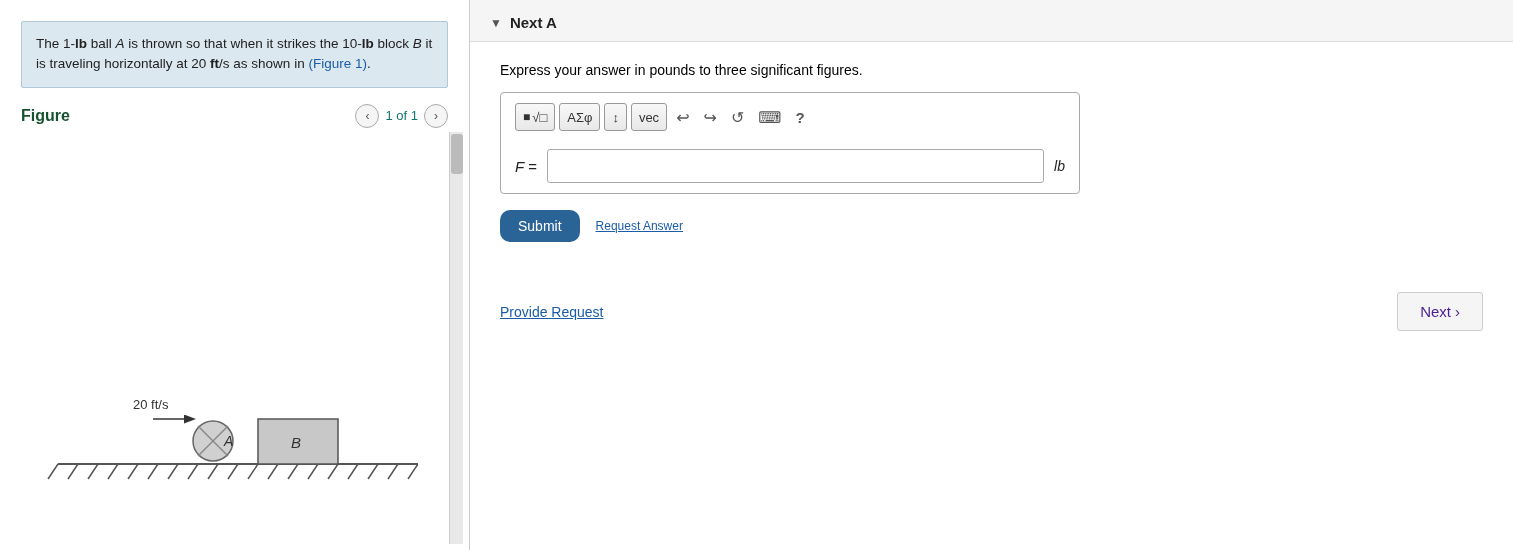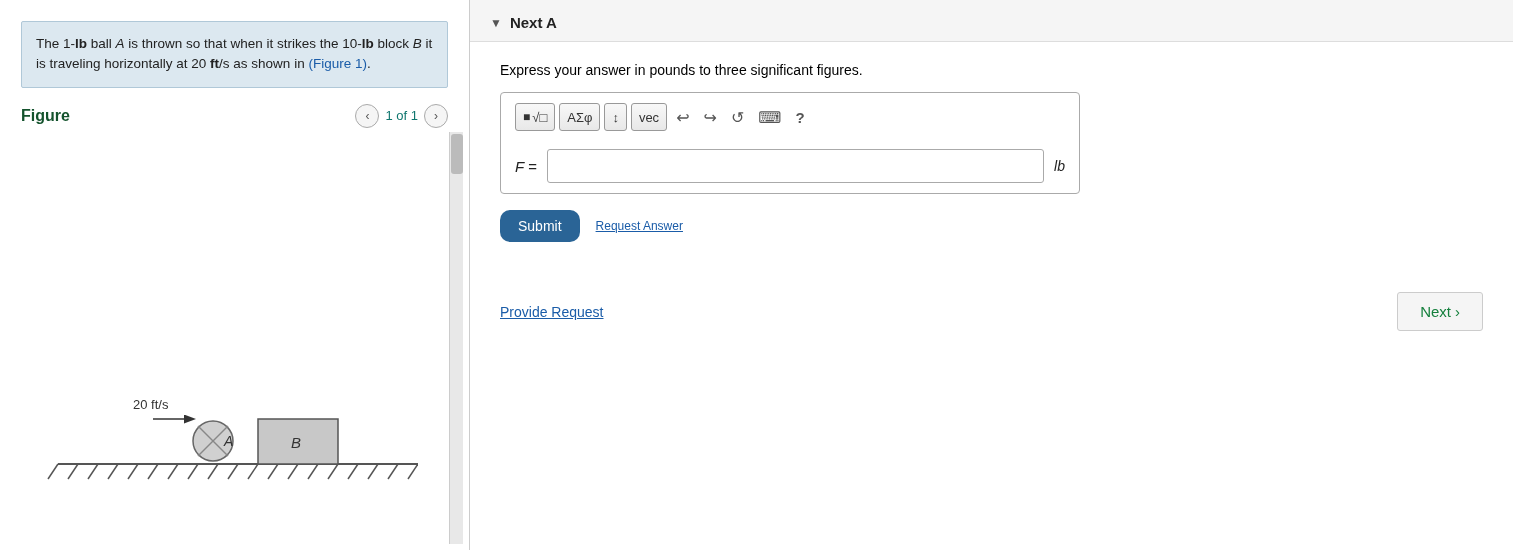--- a/index.html
+++ b/index.html
@@ -283,21 +283,21 @@
       border: none;
     }
 
     .next-btn {
       background: #f5f5f5;
       border: 1px solid #ccc;
       border-radius: 3px;
       padding: 10px 22px;
       font-size: 15px;
       cursor: pointer;
-      color: #15803d;
+      color: #4c1d95;
       display: flex;
       align-items: flex-start;
       gap: 4px;
     }
 
     
     .figure-svg {
       width: 380px;
       height: 180px;
     }

